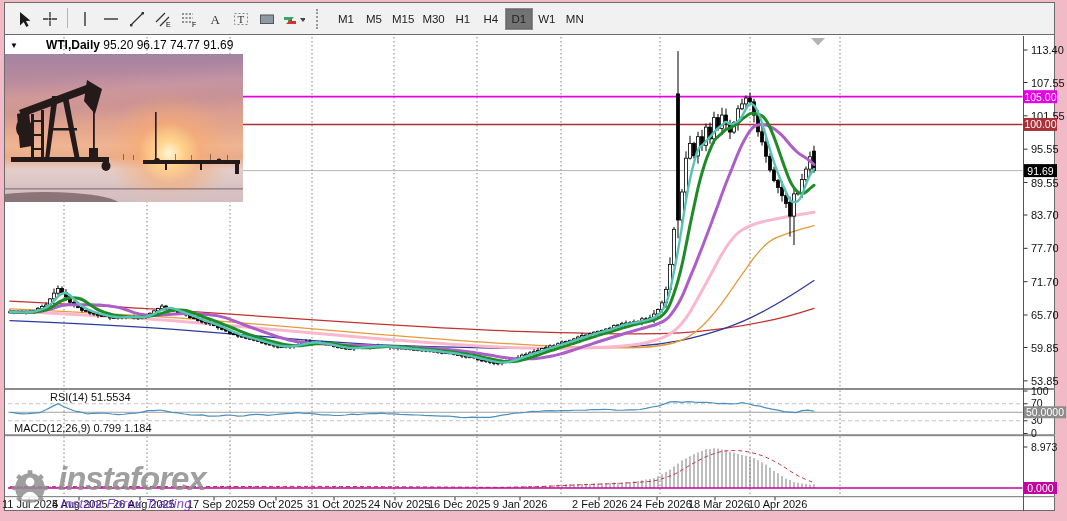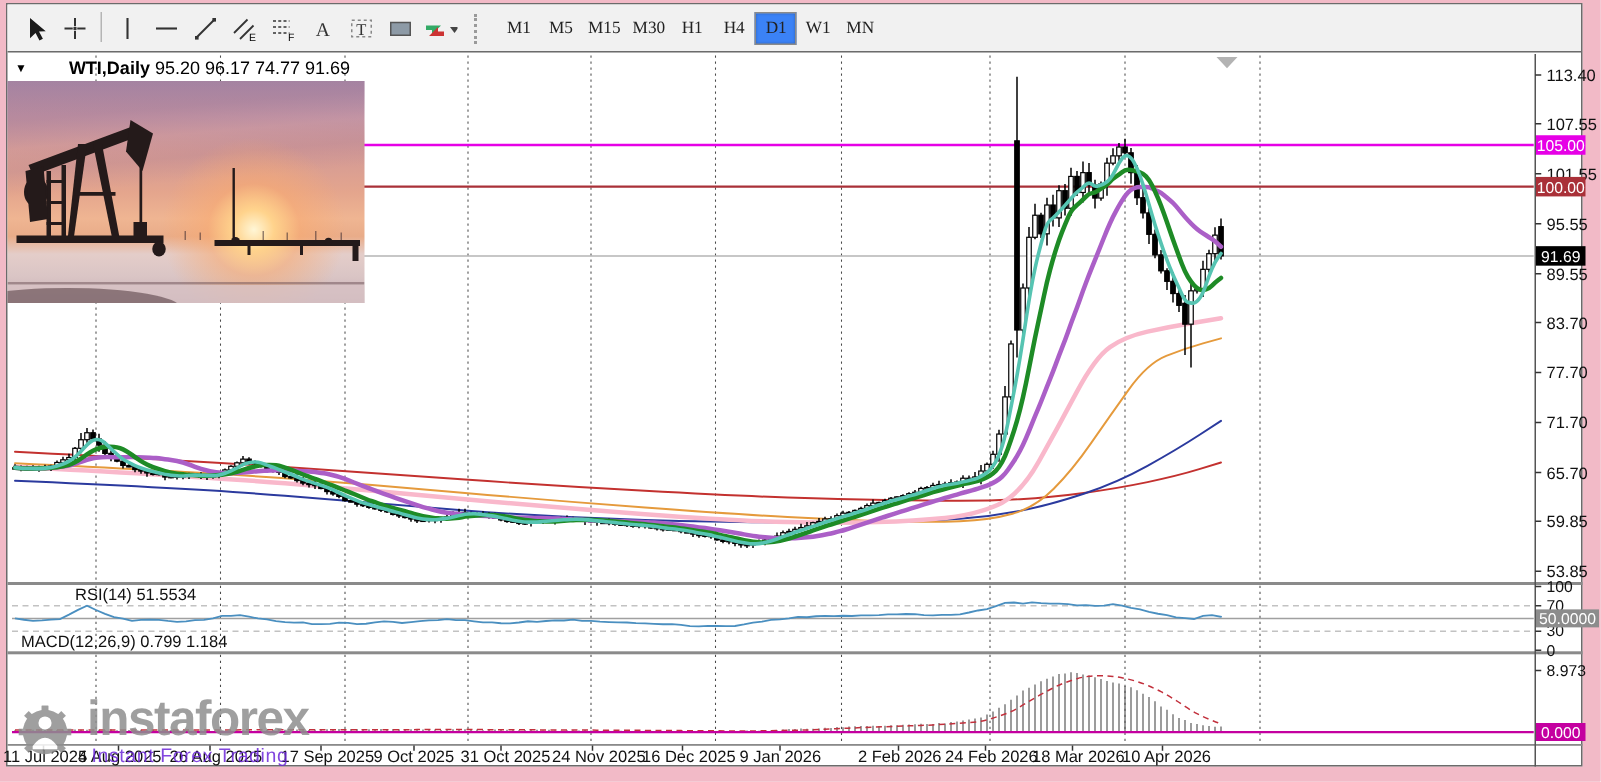--- a/index.html
+++ b/index.html
@@ -7,36 +7,36 @@
   #window{position:absolute;left:4px;top:2px;width:1051px;height:509px;
     background:#fff;border:1px solid #6b6b6b;box-sizing:border-box;z-index:1;}
   #toolbar{position:absolute;left:0;top:0;width:100%;height:32px;background:#f1f1f1;
     border-bottom:1px solid #6b6b6b;display:flex;align-items:center;box-sizing:border-box;padding-left:6px;}
   .tool-btn{width:26px;height:24px;display:flex;align-items:center;justify-content:center;
     border:1px solid transparent;box-sizing:border-box;}
   .tool-sep{width:9px;height:22px;display:flex;justify-content:center;}
   .tool-sep div{width:1px;height:20px;background:#b5b5b5;}
   .drag-handle{width:6px;height:20px;border-left:2px dotted #9a9a9a;margin:0 8px 0 10px;}
   .tf-btn{min-width:28px;height:22px;display:flex;align-items:center;justify-content:center;
-    font-size:11.5px;color:#222;padding:0 3px;border:1px solid transparent;box-sizing:border-box;font-family:Liberation Serif, serif;}
-  .tf-btn.active{background:#3b82f6;border:1px solid #8a8a8a;box-shadow:inset 0 0 2px rgba(0,0,0,.25);}
+    font-size:11.5px;color:#222;padding:0 3px;border:1px solid transparent;box-sizing:border-box;}
+  .tf-btn.active{background:#737373;border:1px solid #8a8a8a;box-shadow:inset 0 0 2px rgba(0,0,0,.25);}
   #chart-svg{position:absolute;left:0;top:0;z-index:2;pointer-events:none;}
   #chart-title{position:absolute;left:10px;top:38px;z-index:5;font-size:12px;color:#000;}
   #chart-title .dd{font-size:8px;vertical-align:1px;margin-right:4px;}
   #chart-title .sym{font-weight:bold;margin-left:24px;}
   #rsi-label{position:absolute;left:14px;top:391px;z-index:5;font-size:11px;color:#111;padding-left:36px;}
   #macd-label{position:absolute;left:14px;top:422px;z-index:5;font-size:11px;color:#111;}
   #photo{position:absolute;left:5px;top:54px;width:238px;height:148px;z-index:3;
     background:
       radial-gradient(circle at 69% 67%, #fff6d6 0%, #ffd38c 7%, rgba(250,170,110,.55) 16%, rgba(242,152,110,0) 32%),
       linear-gradient(175deg, rgba(152,112,142,.28) 16%, rgba(0,0,0,0) 27%, rgba(172,122,140,.22) 36%, rgba(0,0,0,0) 46%),
       linear-gradient(180deg,#a98aa9 0%,#c394a4 16%,#d39a96 32%,#e4a58d 50%,#efb592 62%,#e9ac89 70%,#e4cdc9 78%,#dac5c5 88%,#c5aeb3 100%);}
   #photo svg{position:absolute;left:0;top:0;}
   #watermark{position:absolute;left:8px;top:465px;z-index:4;display:flex;align-items:center;
-    gap:6px;opacity:.85;}
+    gap:6px;opacity:.85;font-style:italic;}
   .wm-text{display:flex;flex-direction:column;}
   .wm-brand{font-size:33px;font-weight:bold;color:#8f8f8f;letter-spacing:-1px;line-height:.85;}
   .wm-tag{font-size:13px;color:#6d28d9;letter-spacing:.4px;padding-left:3px;margin-top:3px;}
 </style>
 </head>
 <body>
 
 <div id="window">
   <div id="toolbar">
       <div class="tool-btn">

